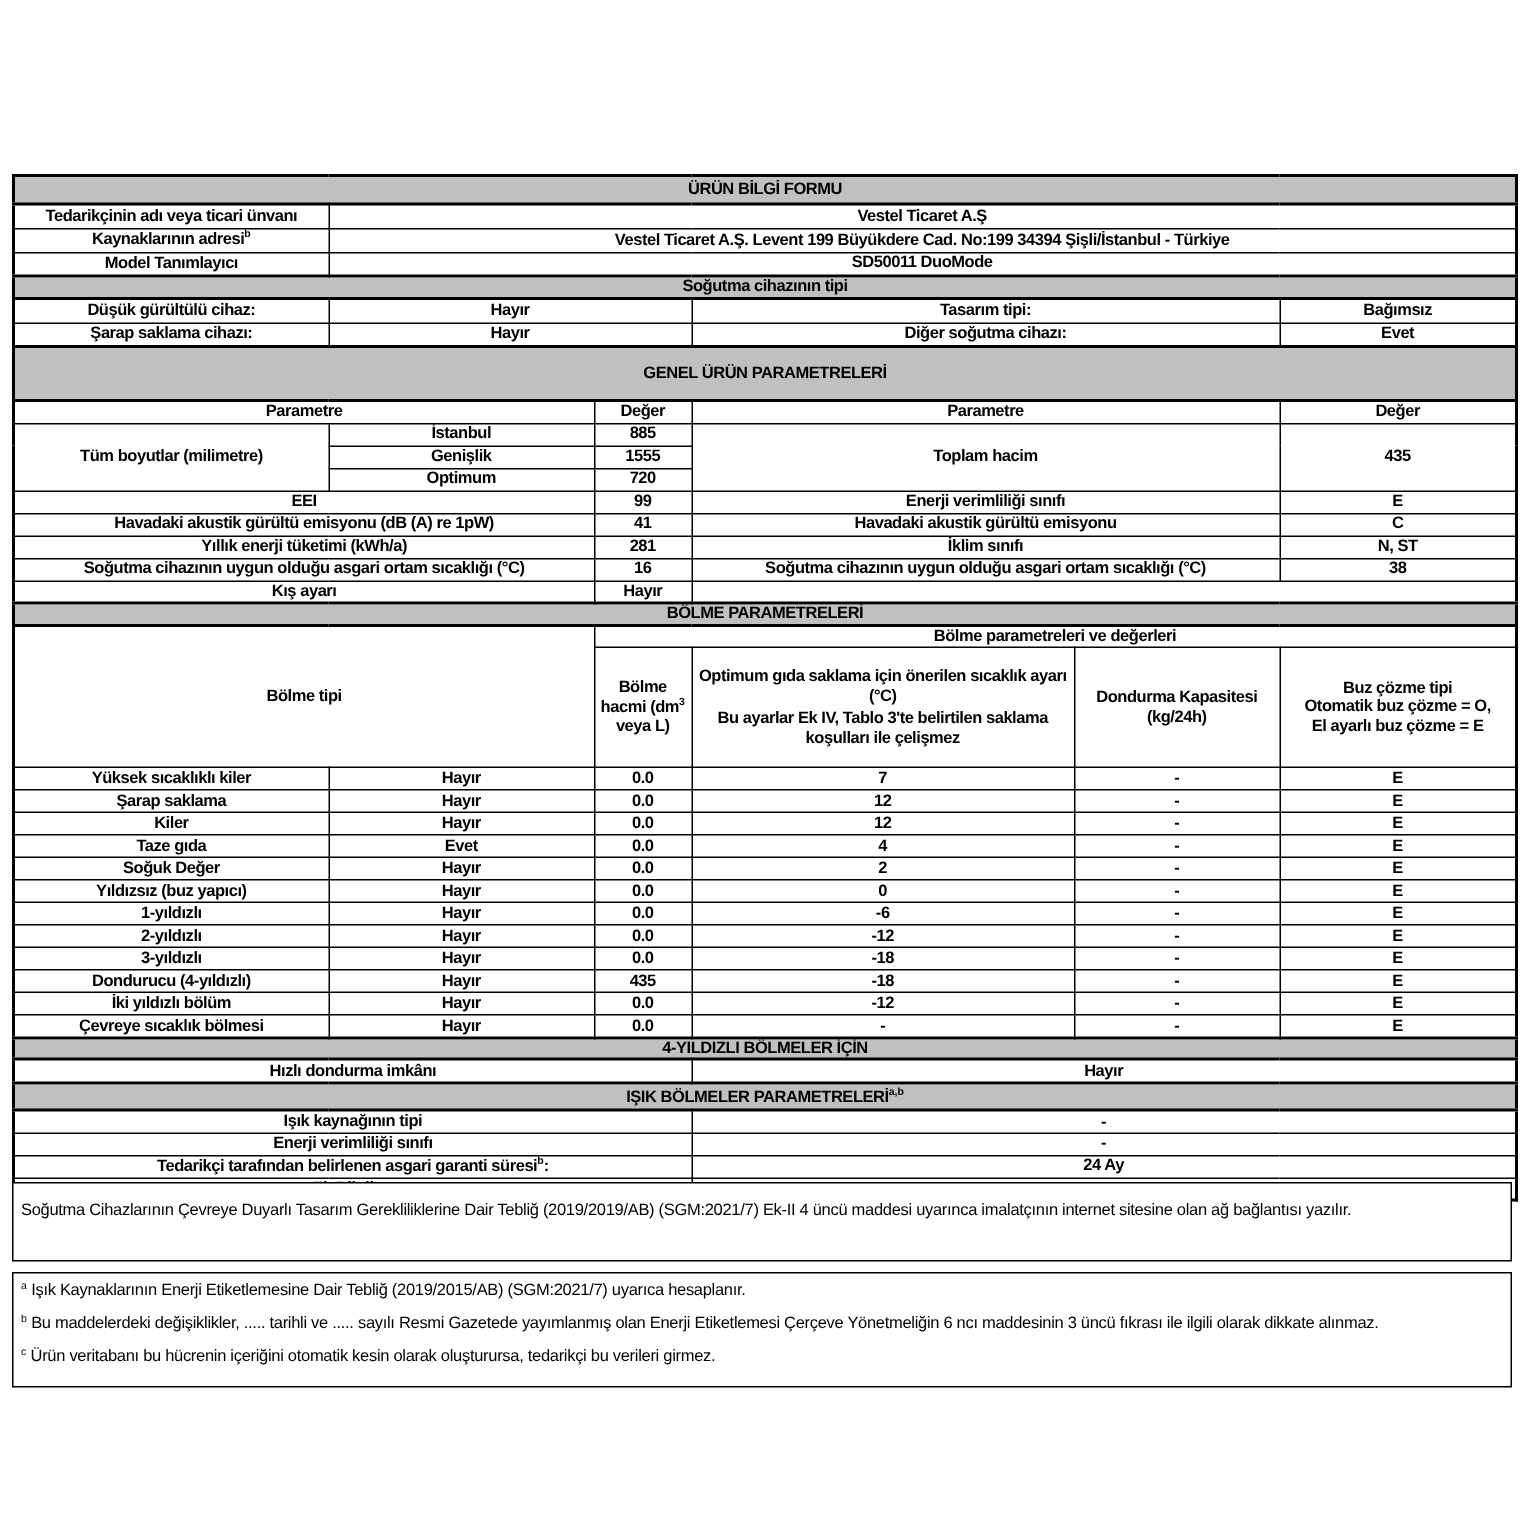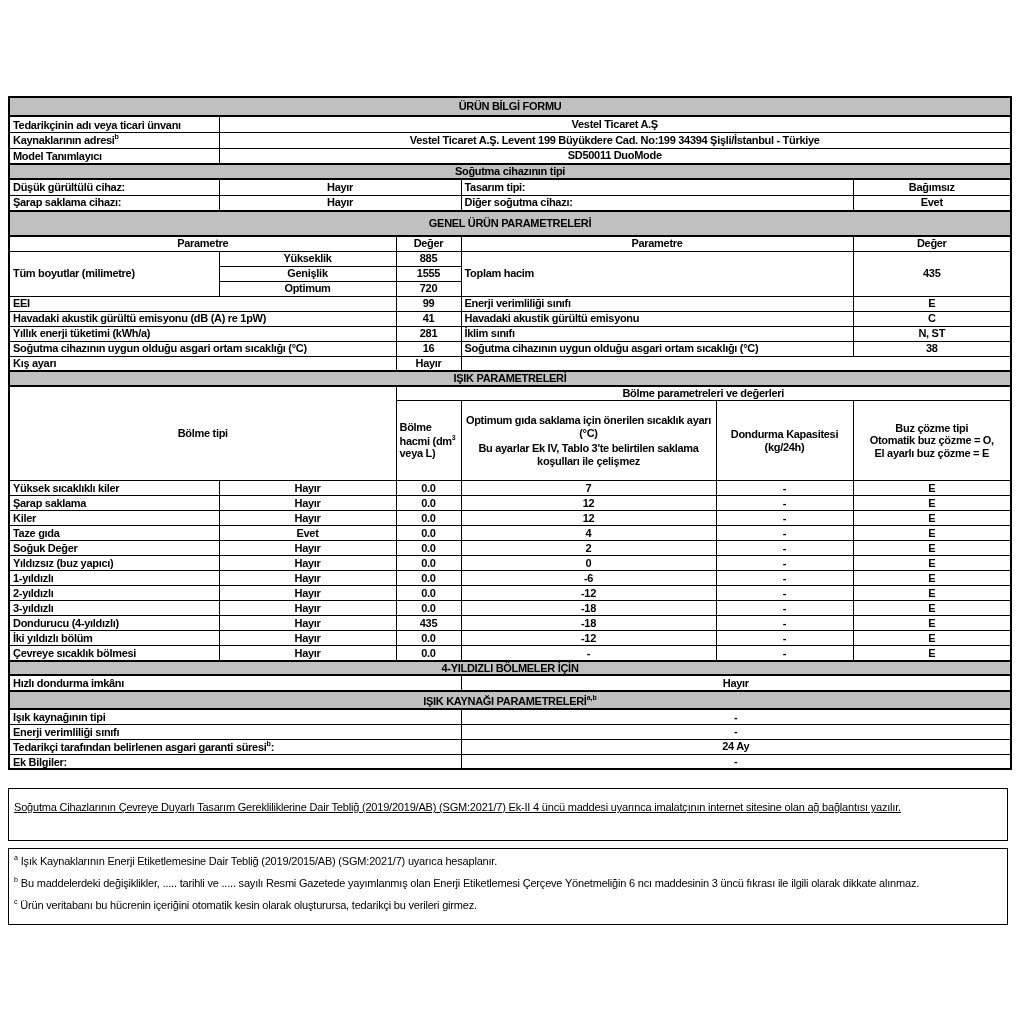--- a/index.html
+++ b/index.html
@@ -1,34 +1,34 @@
 <!DOCTYPE html>
 <html><head>
 <meta charset="utf-8">
 <style>
   html,body{margin:0;padding:0;background:#fff;}
   body{width:1018px;height:1018px;overflow:hidden;font-family:"Liberation Sans",sans-serif;}
   .sheet{position:relative;width:1018px;height:1018px;background:#fff;}
-  .fiche{position:absolute;left:8px;top:96px;width:1002px;}
+  .fiche{position:absolute;left:8px;top:116px;width:1002px;}
   table{border-collapse:collapse;table-layout:fixed;width:1002px;border:2px solid #000;}
   td{border:1px solid #000;font-size:11px;font-weight:bold;letter-spacing:-0.3px;color:#000;
      padding:0 3px;overflow:hidden;white-space:nowrap;vertical-align:middle;line-height:1.15;}
   td.wrap{white-space:normal;}
-  .left{text-align:left;}
+  .left{text-align:center;}
   .center{text-align:center;}
   .band{background:#c0c0c0;text-align:center;font-weight:bold;
         border-top:2px solid #000;border-bottom:2px solid #000;}
   .h19{height:19px}.h16{height:16px}.h15{height:15px}.h14{height:14px}
-  .h25{height:25px}.h18{height:18px}.h80{height:80px}
+  .h25{height:36px}.h18{height:18px}.h80{height:80px}
   sup{font-size:7px;letter-spacing:0;}
   .hdrstack div{white-space:normal;}
   .gap6{margin-bottom:3px;}
   .notebox{position:absolute;left:8px;width:1000px;border:1px solid #000;background:#fff;
            font-size:11px;letter-spacing:-0.2px;color:#000;line-height:1.3;}
-  .notebox.manu{top:788px;height:53px;padding:11px 5px 0 5px;box-sizing:border-box;text-decoration:underline;}
+  .notebox.manu{top:788px;height:53px;padding:11px 5px 0 5px;box-sizing:border-box;}
   .notebox.foot{top:848px;height:77px;padding:4px 5px 0 5px;box-sizing:border-box;}
   .fnline{margin-bottom:7px;white-space:nowrap;overflow:hidden;}
 </style>
 </head>
 <body>
 
 <div class="sheet">
   <div class="fiche">
     <table>
       <colgroup>
@@ -78,21 +78,21 @@
             <td colspan="6" class="band">GENEL ÜRÜN PARAMETRELERİ</td>
           </tr>
       <tr class="h15">
         <td colspan="2" class="center">Parametre</td>
         <td class="center">Değer</td>
         <td colspan="2" class="center">Parametre</td>
         <td class="center">Değer</td>
       </tr>
       <tr class="h15">
         <td rowspan="3" class="left">Tüm boyutlar (milimetre)</td>
-        <td class="center">Yükseklik</td>
+        <td class="center">İstanbul</td>
         <td class="center">885</td>
         <td colspan="2" rowspan="3" class="left">Toplam hacim</td>
         <td rowspan="3" class="center">435</td>
       </tr>
       <tr class="h15">
         <td class="center">Genişlik</td>
         <td class="center">1555</td>
       </tr>
       <tr class="h15">
         <td class="center">Optimum</td>
@@ -122,21 +122,21 @@
         <td colspan="2" class="left">Soğutma cihazının uygun olduğu asgari ortam sıcaklığı (°C)</td>
         <td class="center">38</td>
       </tr>
       <tr class="h15">
         <td colspan="2" class="left">Kış ayarı</td>
         <td class="center">Hayır</td>
         <td colspan="3"></td>
       </tr>
 
       <tr class="h14">
-            <td colspan="6" class="band">IŞIK PARAMETRELERİ</td>
+            <td colspan="6" class="band">BÖLME PARAMETRELERİ</td>
           </tr>
       <tr class="h15">
         <td colspan="2" rowspan="2" class="center">Bölme tipi</td>
         <td colspan="4" class="center">Bölme parametreleri ve değerleri</td>
       </tr>
       <tr class="h80">
         <td class="left wrap"><span>Bölme hacmi (dm</span><sup>3</sup><span> veya L)</span></td>
         <td class="center wrap hdrstack">
           <div class="gap6">Optimum gıda saklama için önerilen sıcaklık ayarı (°C)</div>
           <div>Bu ayarlar Ek IV, Tablo 3'te belirtilen saklama koşulları ile çelişmez</div>
@@ -254,21 +254,21 @@
       <tbody>
           <tr class="h14">
             <td colspan="6" class="band">4-YILDIZLI BÖLMELER İÇİN</td>
           </tr>
       <tr class="h16">
         <td colspan="3" class="left">Hızlı dondurma imkânı</td>
         <td colspan="3" class="center">Hayır</td>
       </tr>
 
       <tr class="h18">
-            <td colspan="6" class="band"><span>IŞIK KAYNAĞI PARAMETRELERİ</span><sup>a,b</sup></td>
+            <td colspan="6" class="band"><span>IŞIK BÖLMELER PARAMETRELERİ</span><sup>a,b</sup></td>
           </tr>
       <tr class="h15">
         <td colspan="3" class="left"><span>Işık kaynağının tipi</span><sup></sup><span></span></td>
         <td colspan="3" class="center">-</td>
       </tr>
       <tr class="h15">
         <td colspan="3" class="left"><span>Enerji verimliliği sınıfı</span><sup></sup><span></span></td>
         <td colspan="3" class="center">-</td>
       </tr>
       <tr class="h15">

